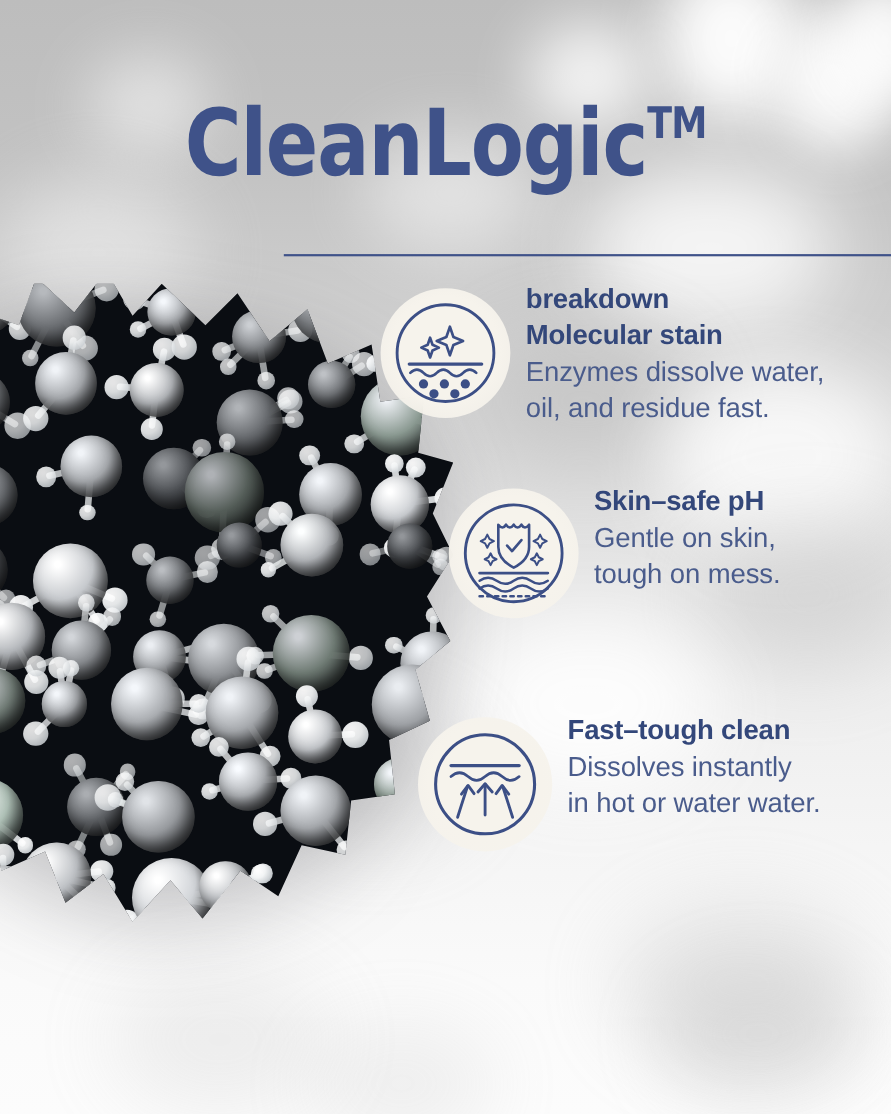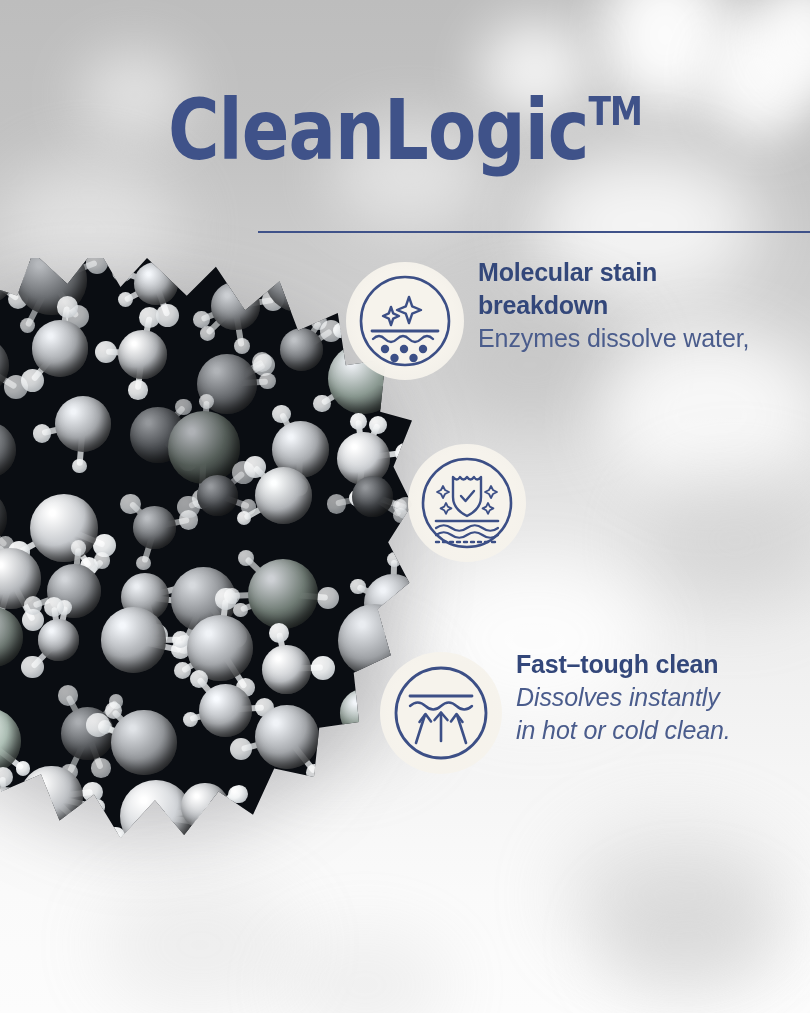--- a/index.html
+++ b/index.html
@@ -112,21 +112,21 @@
   #feature-2 .icon-halo { width:118px; height:118px; margin-top:4px; }
   #feature-2 .feature-text { margin-left:14px; }
   #feature-2 .feature-title { font-size:25px; line-height:33px; }
   #feature-2 .feature-desc  { font-size:25px; line-height:33px; }
 
   
   #feature-3 { left:380px; top:648px; }
   #feature-3 .icon-halo { width:122px; height:122px; margin-top:4px; }
   #feature-3 .feature-text { margin-left:14px; }
   #feature-3 .feature-title { font-size:25px; line-height:33px; }
-  #feature-3 .feature-desc  { font-size:25px; line-height:33px;font-style:italic; }
+  #feature-3 .feature-desc  { font-size:25px; line-height:33px; }
 </style>
 </head>
 <body>
 
 <div id="stage">
 
   <div class="blob bw" style="left:600px;top:-40px;width:130px;height:150px;filter:blur(26px);opacity:.95;"></div>
   <div class="blob bw" style="left:700px;top:10px;width:120px;height:130px;filter:blur(24px);opacity:.9;"></div>
   <div class="blob bw" style="left:480px;top:20px;width:110px;height:100px;filter:blur(26px);opacity:.8;"></div>
   <div class="blob bw" style="left:760px;top:-20px;width:90px;height:110px;filter:blur(20px);opacity:.85;"></div>
@@ -469,25 +469,26 @@
 
         <circle cx="28" cy="76" r="4.2" fill="#3c4f86"></circle>
         <circle cx="47" cy="76" r="4.2" fill="#3c4f86"></circle>
         <circle cx="66" cy="76" r="4.2" fill="#3c4f86"></circle>
         <circle cx="37.5" cy="85" r="4.2" fill="#3c4f86"></circle>
         <circle cx="56.5" cy="85" r="4.2" fill="#3c4f86"></circle>
       </svg>
     </div>
     <div class="feature-text">
       <div class="feature-title">
+        <div>breakdown</div>
         <div>Molecular stain</div>
-        <div>breakdown</div>
       </div>
       <div class="feature-desc">
         <div>Enzymes dissolve water,</div>
+        <div>oil, and residue fast.</div>
       </div>
     </div>
   </div>
 
   <div class="feature" id="feature-2">
     <div class="icon-halo">
       <svg class="icon-svg" width="96" height="96" viewBox="0 0 96 96" aria-hidden="true">
         <circle cx="48" cy="48" r="44" fill="none" stroke="#3c4f86" stroke-width="2.6"></circle>
 
         <path d="M34 22 q4 5 7 0 q3.5 5 7 0 q3.5 5 7 0 q3 5 7 0 v20 q0 12 -14 19 q-14 -7 -14 -19 Z" fill="none" stroke="#3c4f86" stroke-width="2.4" stroke-linejoin="round"></path>
@@ -496,20 +497,29 @@
         <path d="M24 31 l2 4 4 2 -4 2 -2 4 -2 -4 -4 -2 4 -2 Z" fill="none" stroke="#3c4f86" stroke-width="1.8" stroke-linejoin="round"></path>
         <path d="M72 31 l2 4 4 2 -4 2 -2 4 -2 -4 -4 -2 4 -2 Z" fill="none" stroke="#3c4f86" stroke-width="1.8" stroke-linejoin="round"></path>
         <path d="M27 48 l1.8 3.6 3.6 1.8 -3.6 1.8 -1.8 3.6 -1.8 -3.6 -3.6 -1.8 3.6 -1.8 Z" fill="none" stroke="#3c4f86" stroke-width="1.8" stroke-linejoin="round"></path>
         <path d="M69 48 l1.8 3.6 3.6 1.8 -3.6 1.8 -1.8 3.6 -1.8 -3.6 -3.6 -1.8 3.6 -1.8 Z" fill="none" stroke="#3c4f86" stroke-width="1.8" stroke-linejoin="round"></path>
 
         <line x1="17" y1="66" x2="79" y2="66" stroke="#3c4f86" stroke-width="2.6" stroke-linecap="round"></line>
         <path d="M17 73 q7.75 -5.5 15.5 0 t15.5 0 t15.5 0 t15.5 0" fill="none" stroke="#3c4f86" stroke-width="2.2" stroke-linecap="round"></path>
         <path d="M17 80 q7.75 -5.5 15.5 0 t15.5 0 t15.5 0 t15.5 0" fill="none" stroke="#3c4f86" stroke-width="2.2" stroke-linecap="round"></path>
         <line x1="17" y1="87" x2="79" y2="87" stroke="#3c4f86" stroke-width="2.4" stroke-linecap="round" stroke-dasharray="3 4"></line>
       </svg>
+    </div>
+    <div class="feature-text">
+      <div class="feature-title">
+        <div>Skin–safe pH</div>
+      </div>
+      <div class="feature-desc">
+        <div>Gentle on skin,</div>
+        <div>tough on mess.</div>
+      </div>
     </div>
   </div>
 
   <div class="feature" id="feature-3">
     <div class="icon-halo">
       <svg class="icon-svg" width="100" height="100" viewBox="0 0 100 100" aria-hidden="true">
         <circle cx="50" cy="50" r="45" fill="none" stroke="#3c4f86" stroke-width="2.8"></circle>
         <line x1="19" y1="33" x2="81" y2="33" stroke="#3c4f86" stroke-width="2.8" stroke-linecap="round"></line>
         <path d="M19 43 q7.75 -7 15.5 0 t15.5 0 t15.5 0 t15.5 0" fill="none" stroke="#3c4f86" stroke-width="2.4" stroke-linecap="round"></path>
 
@@ -522,18 +532,18 @@
         <path d="M75 80 q-5 -16 -9 -28" fill="none" stroke="#3c4f86" stroke-width="2.6" stroke-linecap="round"></path>
         <path d="M60 58.5 L65.5 51 L71.5 59" fill="none" stroke="#3c4f86" stroke-width="2.6" stroke-linecap="round" stroke-linejoin="round"></path>
       </svg>
     </div>
     <div class="feature-text">
       <div class="feature-title">
         <div>Fast–tough clean</div>
       </div>
       <div class="feature-desc">
         <div>Dissolves instantly</div>
-        <div>in hot or cold clean.</div>
+        <div>in hot or water water.</div>
       </div>
     </div>
   </div>
 
 </div>
 
 </body></html>

